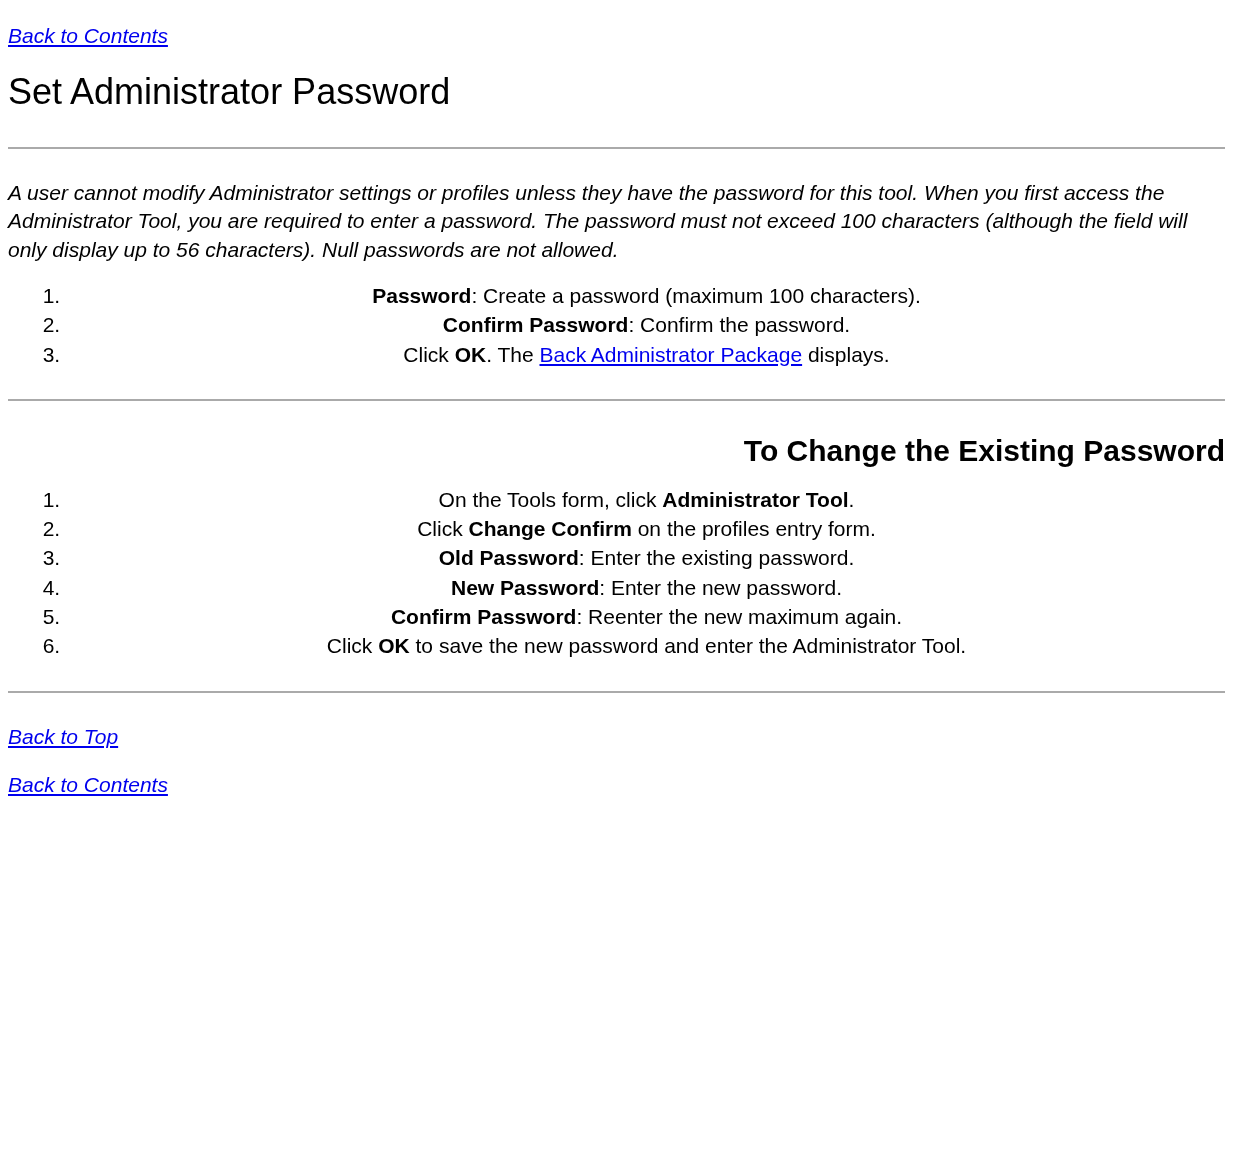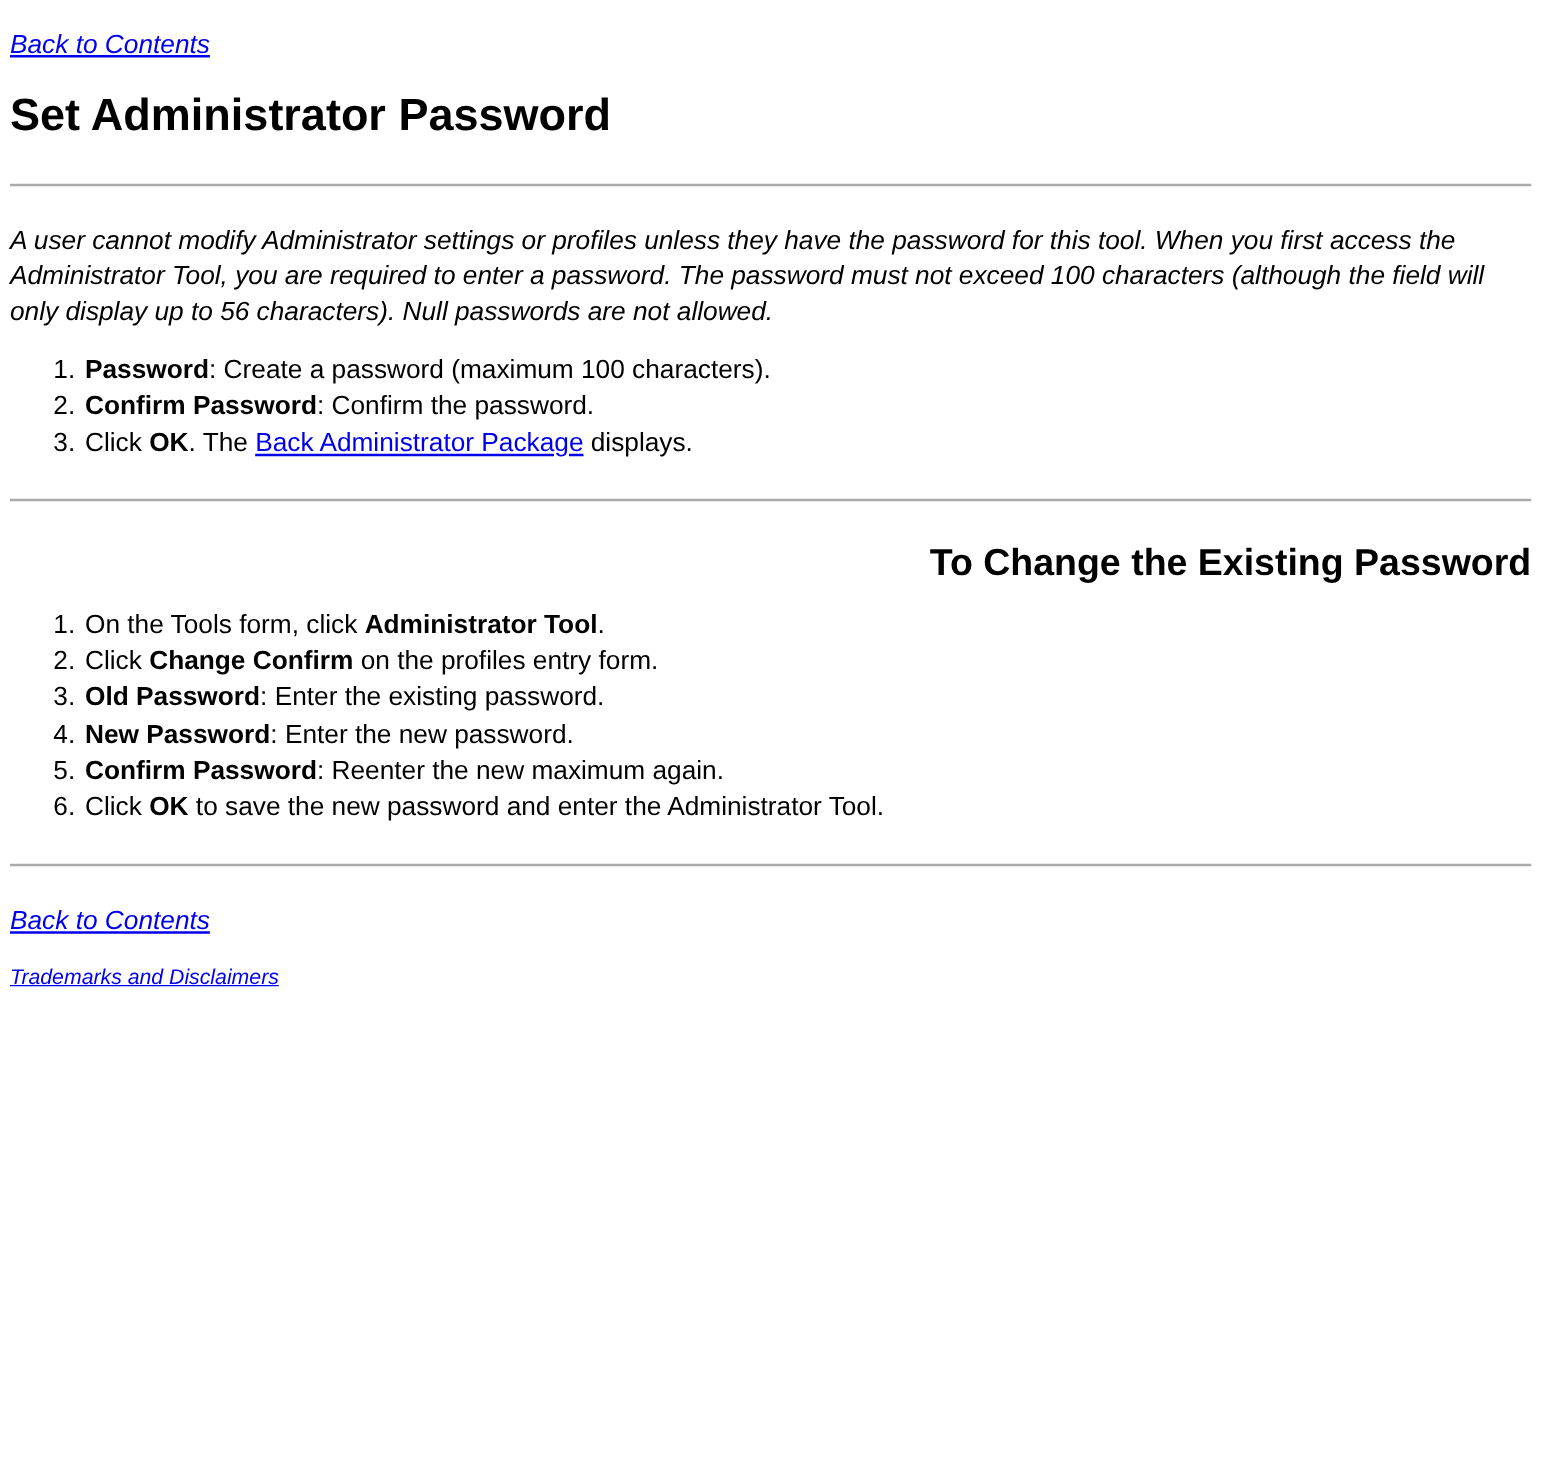--- a/index.html
+++ b/index.html
@@ -9,41 +9,42 @@
       padding: 4px 8px;
       color: #000;
       line-height: 1.35;
     }
     a {
       color: #0000EE;
       text-decoration: underline;
     }
     h1 {
       font-size: 36px;
-      font-weight: bold;
+      font-weight: normal;
       margin: 18px 0 12px 0;
     }
     h2 {
       font-size: 30px;
       font-weight: bold;
       margin: 20px 0 12px 0;
       text-align: right;
     }
     hr {
       border: none;
       border-top: 2px solid #aaa;
       margin: 30px 0;
     }
     p {
       margin: 18px 0;
       font-style: italic;
     }
     ol {
       margin: 14px 0;
       padding-left: 58px;
+      text-align: center;
     }
     ol li {
       margin: 1px 0;
       padding-left: 2px;
     }
     .bold {
       font-weight: bold;
     }
     .footer-links p {
       margin: 20px 0;
@@ -78,15 +79,15 @@
   <li><span>Click </span><span class="bold">Change Confirm</span><span> on the profiles entry form.</span></li>
   <li><span class="bold">Old Password</span><span>: Enter the existing password.</span></li>
   <li><span class="bold">New Password</span><span>: Enter the new password.</span></li>
   <li><span class="bold">Confirm Password</span><span>: Reenter the new maximum again.</span></li>
   <li><span>Click </span><span class="bold">OK</span><span> to save the new password and enter the Administrator Tool.</span></li>
 </ol>
 
 <hr>
 
 <div class="footer-links">
+  <p><a href="#">Back to Top</a></p>
   <p><a href="#">Back to Contents</a></p>
-  <p class="small-link"><a href="#">Trademarks and Disclaimers</a></p>
 </div>
 
 </body></html>

